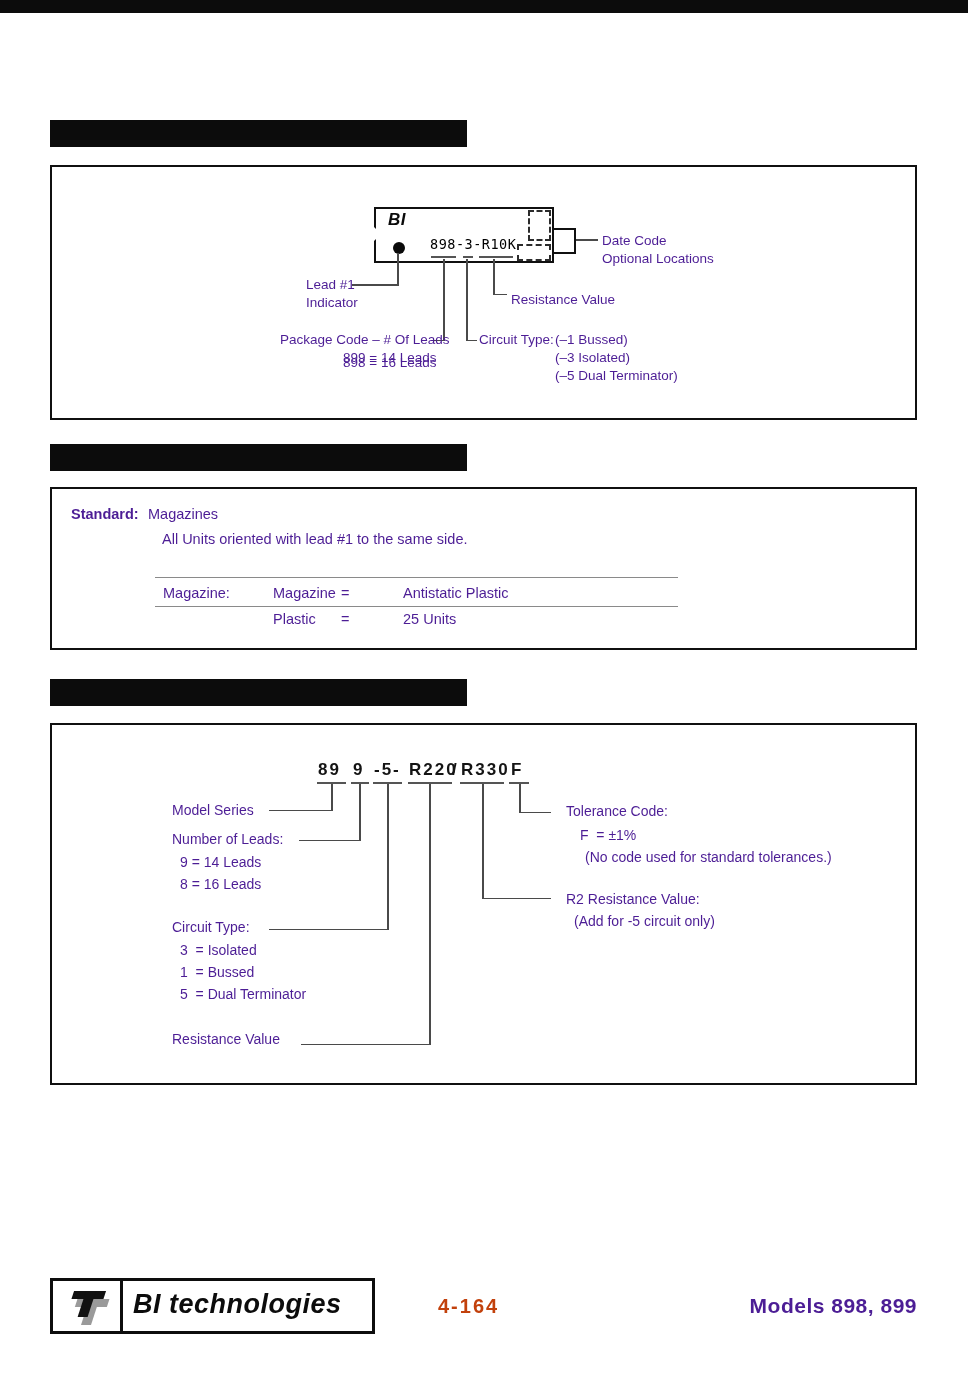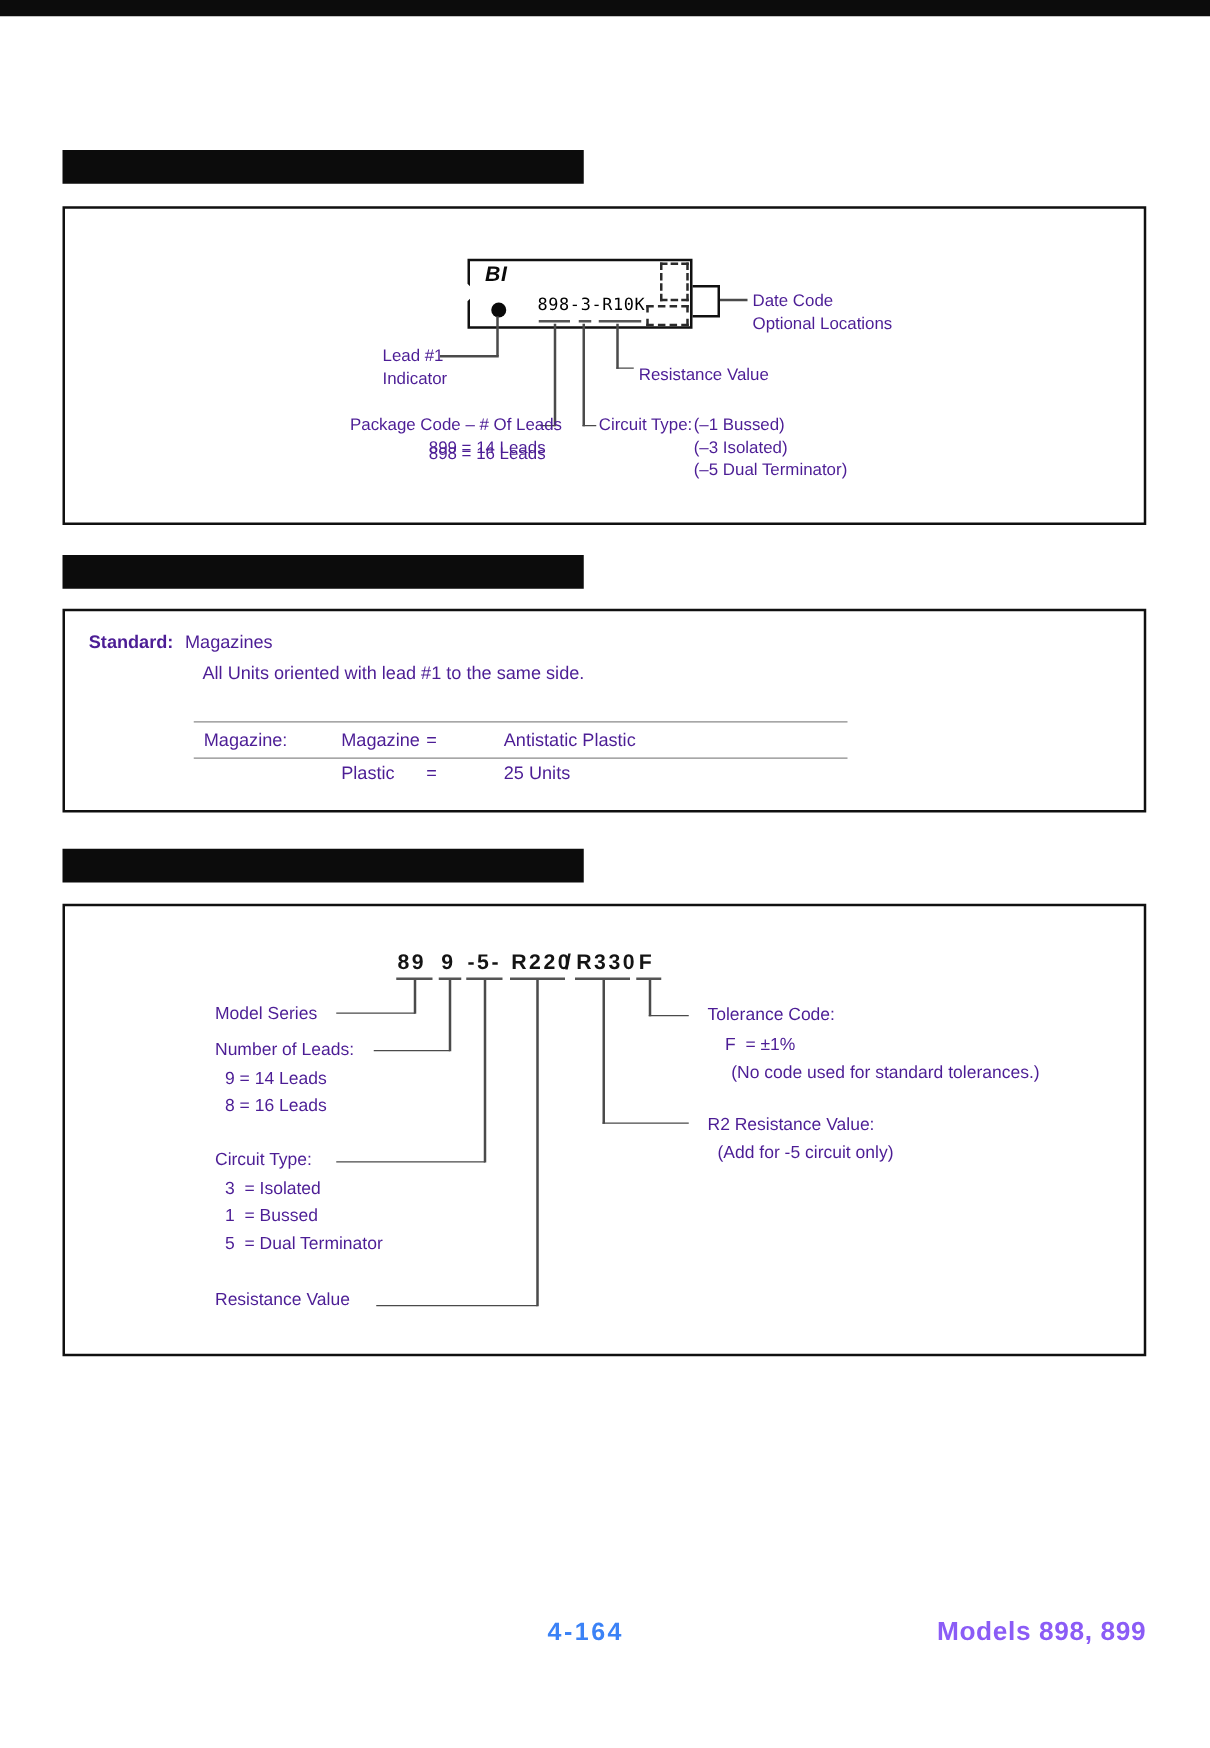--- a/index.html
+++ b/index.html
@@ -30,22 +30,22 @@
   .pkg-notch { position:absolute; left:-7px; top:20px; width:10px; height:10px; background:#fff; transform:rotate(45deg); }
   .pkg-marking { position:absolute; left:54px; top:27px; font-family:"DejaVu Sans Mono", monospace; font-size:13.5px; letter-spacing:0.5px; color:#000000; }
   .dashed { position:absolute; border:2px dashed #2b2b2b; background:transparent; }
   .tab { position:absolute; left:552px; top:228px; width:24px; height:26px; border:2.5px solid #101010; background:#fff; }
   
   .code { position:absolute; top:760px; font-weight:bold; font-size:17px; letter-spacing:2px; color:#141414; white-space:pre; }
   
   .fbox { position:absolute; left:50px; top:1278px; width:325px; height:56px; border:3px solid #0d0d0d; background:#fff; }
   .fdiv { position:absolute; left:67px; top:0; width:2.5px; height:100%; background:#0d0d0d; }
   .flogo-text { position:absolute; left:80px; top:50%; transform:translateY(-54%); font-weight:bold; font-style:italic; font-size:27px; letter-spacing:0.5px; color:#0c0c0c; white-space:pre; }
-  .pageno { position:absolute; left:438px; top:1295px; font-weight:bold; font-size:20px; letter-spacing:2px; color:#3b82f6; }
-  .models { position:absolute; right:51px; top:1294px; font-weight:bold; font-size:21px; letter-spacing:0.5px; color:#8b5cf6; }
+  .pageno { position:absolute; left:438px; top:1295px; font-weight:bold; font-size:20px; letter-spacing:2px; color:#c2410c; }
+  .models { position:absolute; right:51px; top:1294px; font-weight:bold; font-size:21px; letter-spacing:0.5px; color:#4c1d95; }
 </style>
 </head>
 <body>
 
 <div class="page">
 
   <div class="topbar"></div>
 
   <div class="secbar" style="top:120px;">
     <span>TYPICAL PART MARKING</span>
@@ -155,16 +155,32 @@
   <div class="t t14" style="left:180px; top:964px;">1  = Bussed</div>
   <div class="t t14" style="left:180px; top:986px;">5  = Dual Terminator</div>
   <div class="t t14" style="left:172px; top:1031px;">Resistance Value</div>
 
   <div class="t t14" style="left:566px; top:803px;">Tolerance Code:</div>
   <div class="t t14" style="left:580px; top:827px;">F  = ±1%</div>
   <div class="t t14" style="left:574px; top:849px;margin-left:11px;">(No code used for standard tolerances.)</div>
   <div class="t t14" style="left:566px; top:891px;">R2 Resistance Value:</div>
   <div class="t t14" style="left:574px; top:913px;">(Add for -5 circuit only)</div>
 
+  <div class="fbox">
+    <svg width="62" height="48" viewBox="0 0 62 48" style="position:absolute; left:3px; top:4px;">
+      <g transform="skewX(-18)">
+        <g transform="translate(26,14)" fill="#9a9a9a">
+          <rect x="0" y="0" width="32" height="8"></rect>
+          <rect x="12" y="0" width="10" height="26"></rect>
+        </g>
+        <g transform="translate(20,6)" fill="#111111">
+          <rect x="0" y="0" width="32" height="8"></rect>
+          <rect x="12" y="0" width="10" height="26"></rect>
+        </g>
+      </g>
+    </svg>
+    <div class="fdiv"></div>
+    <div class="flogo-text"><span>BI</span><span> technologies</span></div>
+  </div>
   <div class="pageno">4-164</div>
   <div class="models">Models 898, 899</div>
 
 </div>
 
 </body></html>

